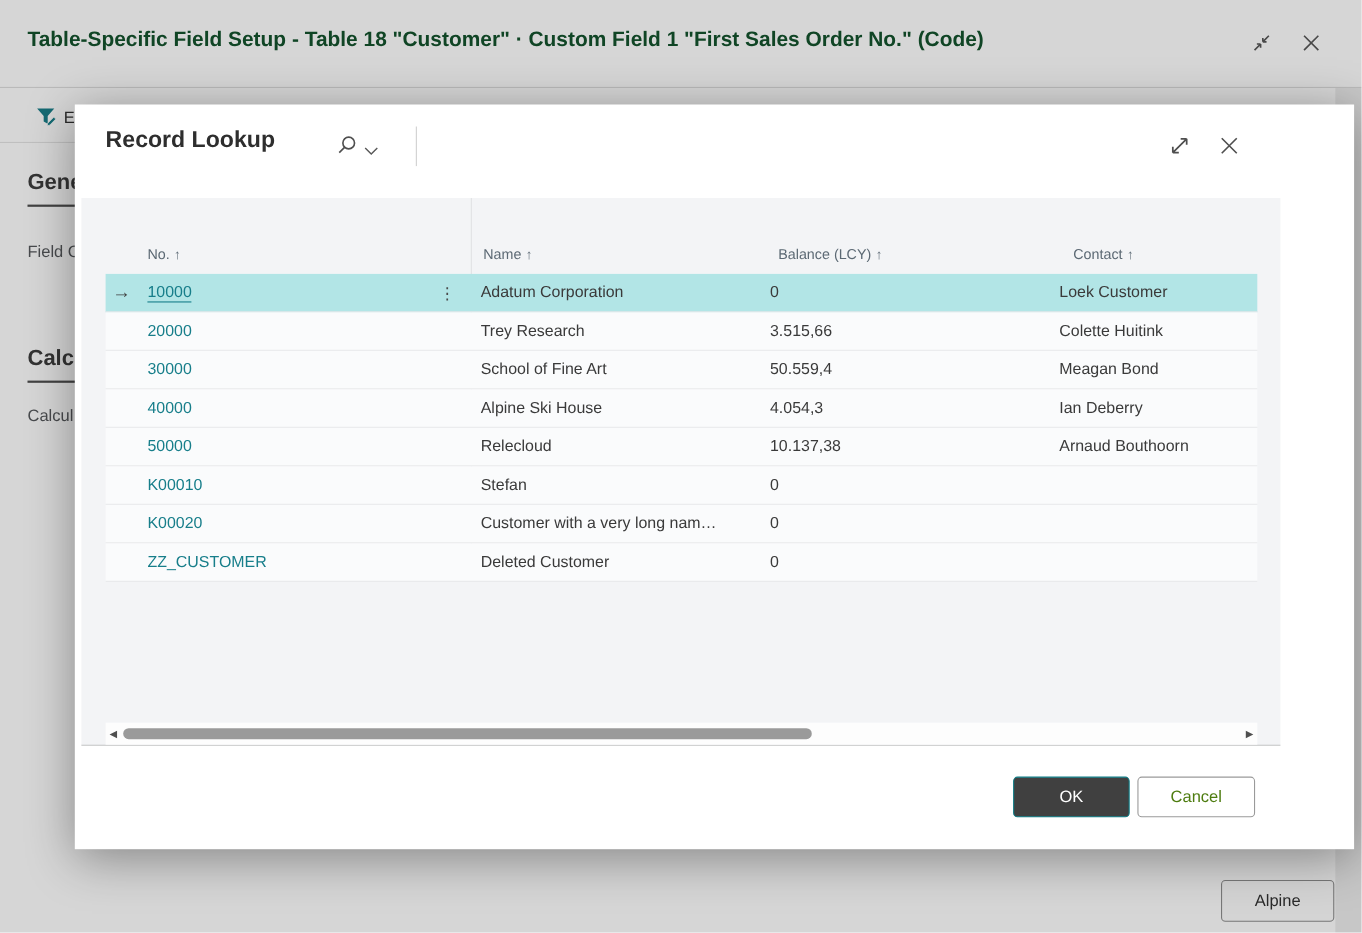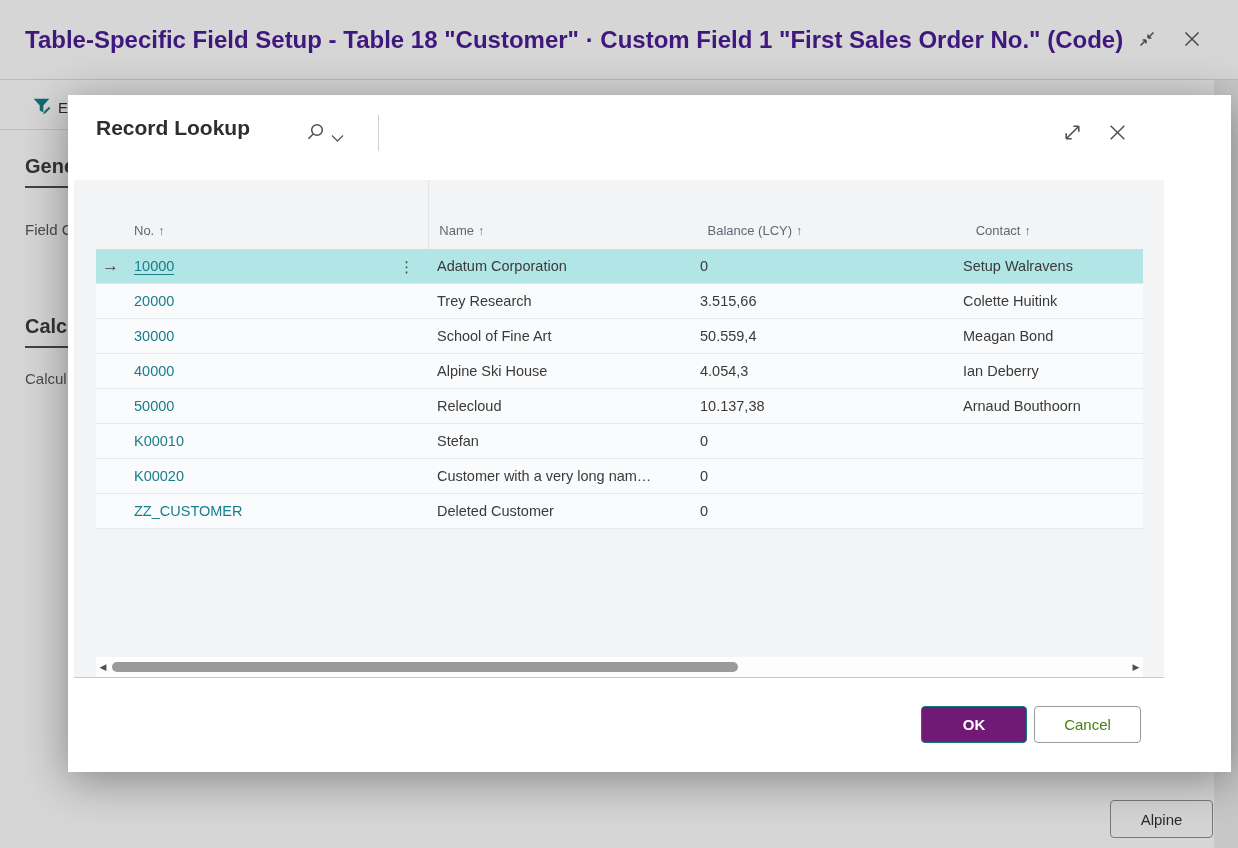--- a/index.html
+++ b/index.html
@@ -4,21 +4,21 @@
 <style>
   html,body{margin:0;padding:0;background:#e9e9e9;}
   .stage{position:relative;width:1238px;height:848px;background:#fff;overflow:hidden;
          font-family:"Liberation Sans",sans-serif;-webkit-font-smoothing:antialiased;}
   .stage *{box-sizing:border-box;}
 
   
   .bg-page{position:absolute;inset:0;z-index:1;background:#fff;}
   .bg-rightmargin{position:absolute;top:0;right:0;width:24px;height:100%;background:#ededed;}
   .bg-titlebar{position:absolute;top:0;left:0;right:0;height:80px;border-bottom:1px solid #dedede;background:#fff;}
-  .bg-title{position:absolute;left:25px;top:26px;font-size:24px;font-weight:700;color:#4c1d95;white-space:nowrap;text-align:right;}
+  .bg-title{position:absolute;left:25px;top:26px;font-size:19px;font-weight:700;color:#14532d;white-space:nowrap;text-align:right;}
   .win-ico{position:absolute;top:29px;width:20px;height:20px;cursor:pointer;}
   .win-ico.collapse{left:1137px;}
   .win-ico.close{left:1182px;}
   .bg-actionbar-rule{position:absolute;top:129px;left:0;width:1214px;height:1px;background:#e4e4e4;}
   .bg-filter-ico{position:absolute;left:31px;top:95px;width:22px;height:22px;}
   .bg-edit-label{position:absolute;left:58px;top:99px;font-size:15px;color:#333;}
   .bg-h{position:absolute;left:25px;font-size:20px;font-weight:700;color:#3d3d3d;white-space:nowrap;}
   .bg-h-rule{position:absolute;left:25px;width:50px;height:2px;background:#4f4f4f;}
   .bg-label{position:absolute;left:25px;font-size:15px;color:#56595c;white-space:nowrap;}
 
@@ -72,21 +72,21 @@
 
   
   .hscroll{position:absolute;left:22px;width:1047px;bottom:0;height:20px;background:#fdfdfd;
            display:flex;align-items:center;}
   .sb-arrow{width:14px;text-align:center;font-size:9px;color:#4f4f4f;cursor:pointer;flex:0 0 auto;}
   .sb-track{position:relative;flex:1;height:20px;cursor:pointer;}
   .sb-thumb{position:absolute;left:2px;top:5px;width:626px;height:10px;border-radius:5px;background:#9a9a9a;cursor:grab;}
 
   
   .btn{position:absolute;top:611px;height:37px;border-radius:4px;font-size:15px;font-family:inherit;cursor:pointer;}
-  .btn-ok{left:853px;width:106px;background:#701a75;border:1px solid #0e7c85;color:#fff;font-weight:700;}
+  .btn-ok{left:853px;width:106px;background:#404040;border:1px solid #0e7c85;color:#fff;font-weight:400;}
   .btn-cancel{left:966px;width:107px;background:#fff;border:1px solid #9a9a9a;color:#4d7c0f;}
 </style>
 </head>
 <body>
 
 <div class="stage">
 
   <div class="bg-page">
     <div class="bg-rightmargin"></div>
 
@@ -194,21 +194,21 @@
         </div>
         <div id="table-body">
             <div class="row selected">
     <div class="cell col-no">
       <span class="row-arrow">→</span>
       <span class="no-link">10000</span>
       <span class="dots">⋮</span>
     </div>
     <div class="cell col-name">Adatum Corporation</div>
     <div class="cell col-bal">0</div>
-    <div class="cell col-contact">Setup Walravens</div>
+    <div class="cell col-contact">Loek Customer</div>
   </div>
             <div class="row">
     <div class="cell col-no">
       
       <span class="no-link">20000</span>
       
     </div>
     <div class="cell col-name">Trey Research</div>
     <div class="cell col-bal">3.515,66</div>
     <div class="cell col-contact">Colette Huitink</div>

